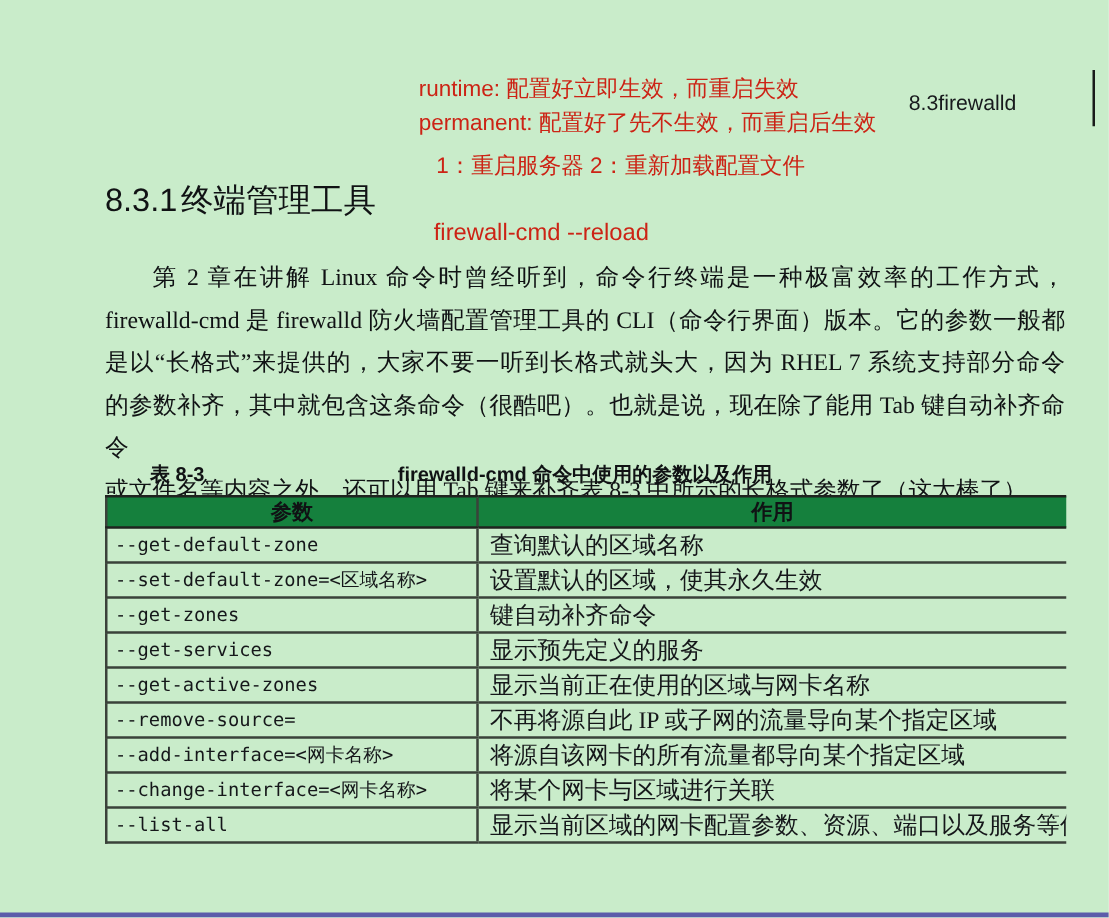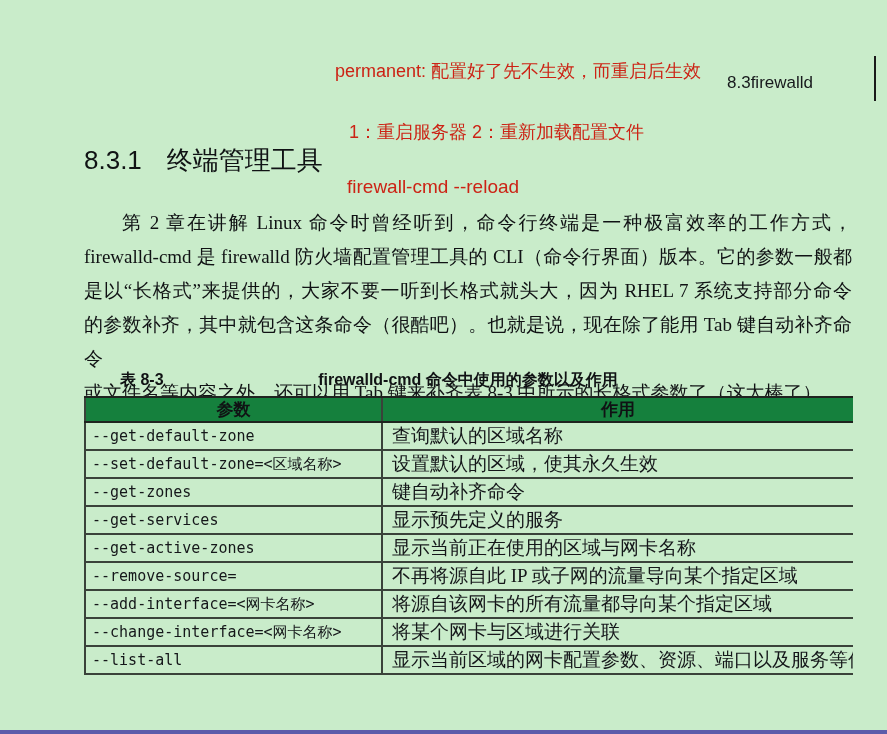--- a/index.html
+++ b/index.html
@@ -38,21 +38,21 @@
     position: absolute;
     left: 874px; top: 56px;
     width: 2px; height: 45px;
     background: #1a1a1a;
   }
 
   
   .section-heading {
     position: absolute;
     left: 84px; top: 143px;
-    display: flex; align-items: baseline; gap: 25px;
+    display: flex; align-items: baseline; gap: 3px;
     font-size: 26px;
     font-family: "Liberation Sans", sans-serif;
     color: #101214;
   }
 
   
   .paragraph {
     position: absolute;
     left: 84px; top: 206px;
     width: 768px;
@@ -134,20 +134,21 @@
     background: #5c5caa;
     z-index: 5;
   }
 </style>
 </head>
 <body>
 
 <div class="page">
 
   <div class="red-note note-runtime-block">
+    <div>runtime: 配置好立即生效，而重启失效</div>
     <div>permanent: 配置好了先不生效，而重启后生效</div>
   </div>
 
   <div class="page-header">
     <span>8.3</span>
     <span>firewalld</span>
   </div>
   <div class="header-vrule"></div>
 
   <div class="red-note note-options">1：重启服务器  2：重新加载配置文件</div>

